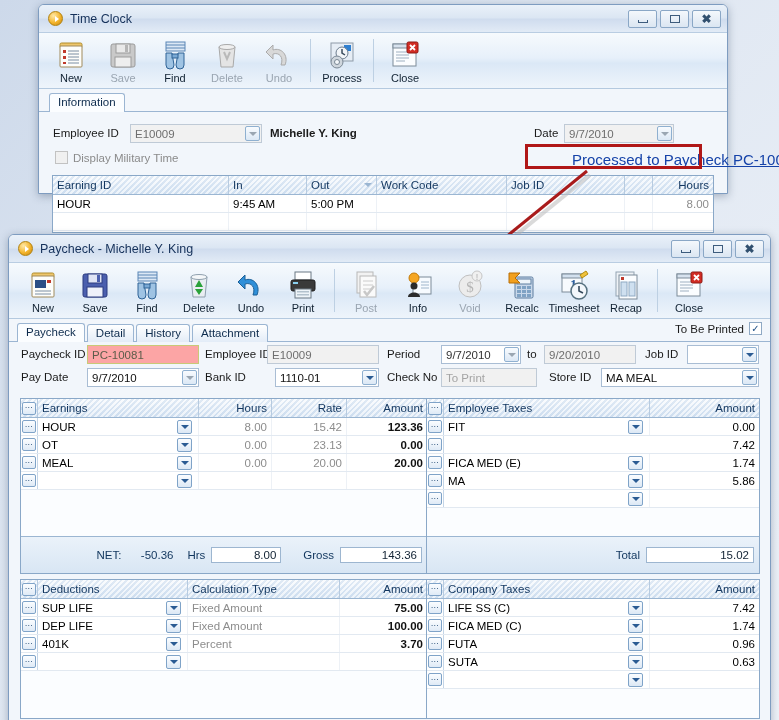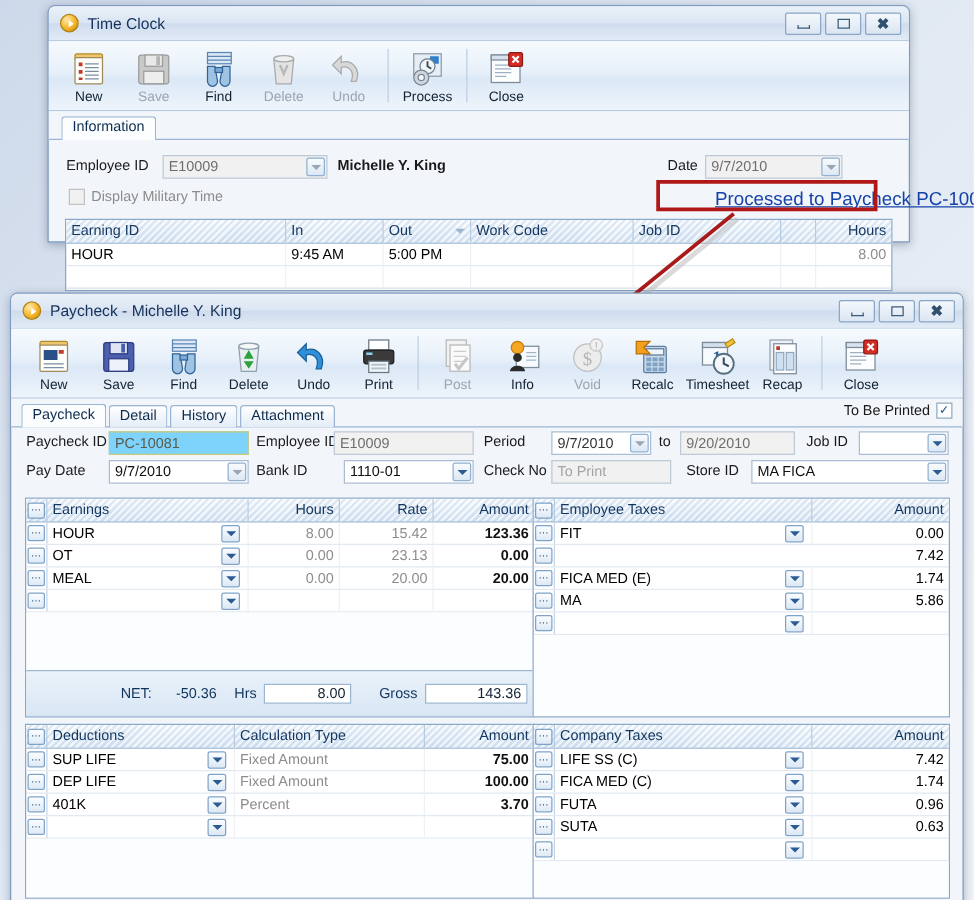--- a/index.html
+++ b/index.html
@@ -99,21 +99,21 @@
 
   
   .lbl { font-size: 11.5px; color: #1a1a1a; }
   .field {
     background: #fff; border: 1px solid #a9bdd4;
     height: 19px; font-size: 11.5px; color: #333;
     display: flex; align-items: center; padding: 0 4px;
     position: relative;
   }
   .field.ro { background: #f1f1f1; color: #6e6e6e; border-color: #bfcad6; }
-  .field.yellow { background: #7dd3fc; border: 1px solid #c9c977; color: #5c5c4a; }
+  .field.yellow { background: #fca5a5; border: 1px solid #c9c977; color: #5c5c4a; }
   .field .caret {
     position: absolute; right: 2px; top: 0; bottom: 0;
     width: 15px; display: flex; align-items: center; justify-content: center;
   }
   .field.combo .caret {
     background: linear-gradient(to bottom,#f8fbfe,#dce8f5);
     border: 1px solid #8fb0d0; border-radius: 2px; height: 15px; top: 1px; right: 1px;
   }
   .arrow-dn {
     width:0;height:0;border-left:4px solid transparent;border-right:4px solid transparent;
@@ -648,21 +648,21 @@
       <span class="caret">
           <span class="arrow-dn"></span>
         </span>
     </div>
     <span class="lbl" style="position:absolute;left:378px;top:29px;">Check No</span>
     <div class="field ro" style="position:absolute;left:432px;top:26px;width:96px;">
       <span style="color:#a4a4a4;">To Print</span>
     </div>
     <span class="lbl" style="position:absolute;left:540px;top:29px;">Store ID</span>
     <div class="field combo" style="position:absolute;left:592px;top:26px;width:158px;">
-      <span style="color:#111;">MA FICA</span>
+      <span style="color:#111;">MA MEAL</span>
       <span class="caret">
           <span class="arrow-dn"></span>
         </span>
     </div>
   </div>
 
   <div class="grid" style="position:absolute;left:11px;top:163px;width:408px;height:176px;">
     <div class="ghead">
       <div class="gh" style="width:17px;padding:0;justify-content:center;">
         <span class="dotbox">⋯</span>
@@ -795,20 +795,24 @@
         </div>
       <div class="gc" style="width:206px;justify-content:space-between;">
         <span></span>
         <span class="ddbox">
             <span class="arrow-dn"></span>
           </span>
       </div>
       <div class="gc r" style="flex:1;border-right:none;"></div>
     </div>
     <div style="flex:1;background:#fbfdff;"></div>
+    <div class="gfoot">
+      <span>Total</span>
+      <span class="fbox" style="width:108px;">15.02</span>
+    </div>
   </div>
 
   <div class="grid" style="position:absolute;left:11px;top:344px;width:408px;height:140px;">
     <div class="ghead">
       <div class="gh" style="width:17px;padding:0;justify-content:center;">
         <span class="dotbox">⋯</span>
       </div>
       <div class="gh" style="width:150px;">Deductions</div>
       <div class="gh" style="width:152px;">Calculation Type</div>
       <div class="gh r" style="flex:1;border-right:none;">Amount</div>

